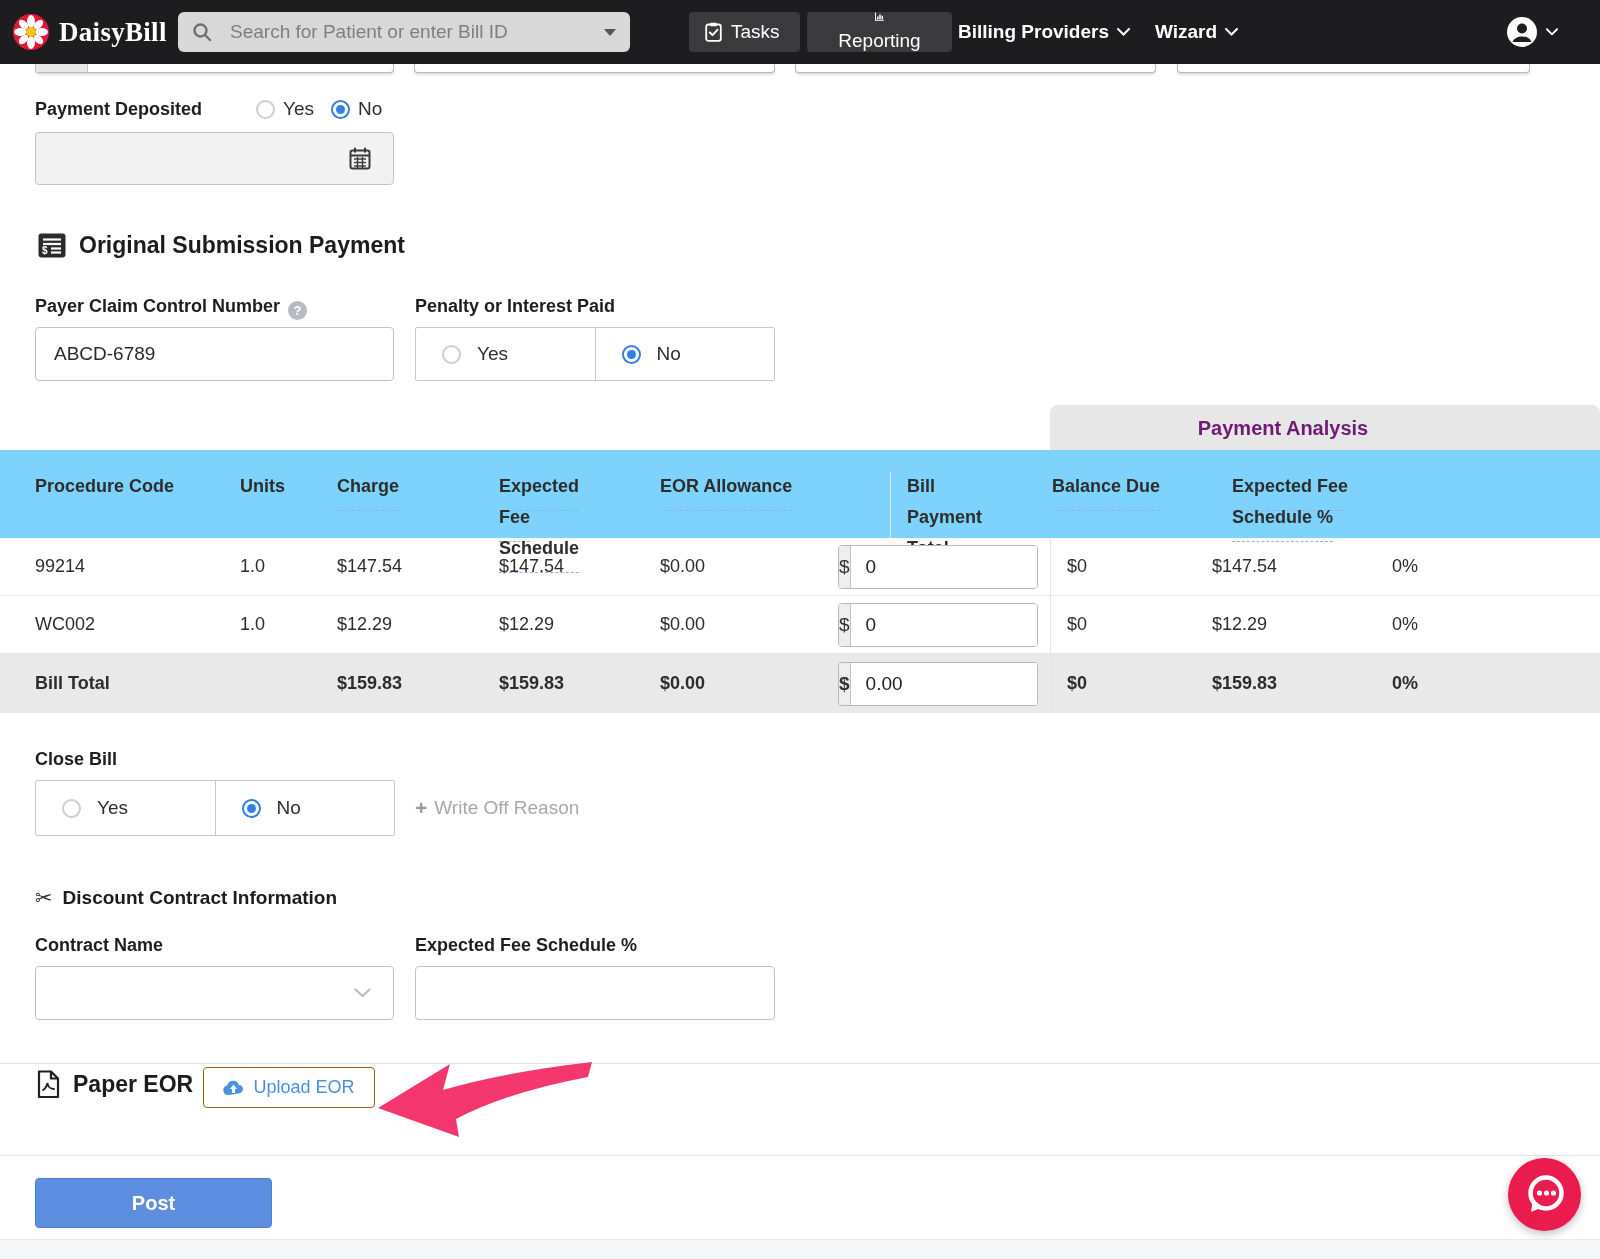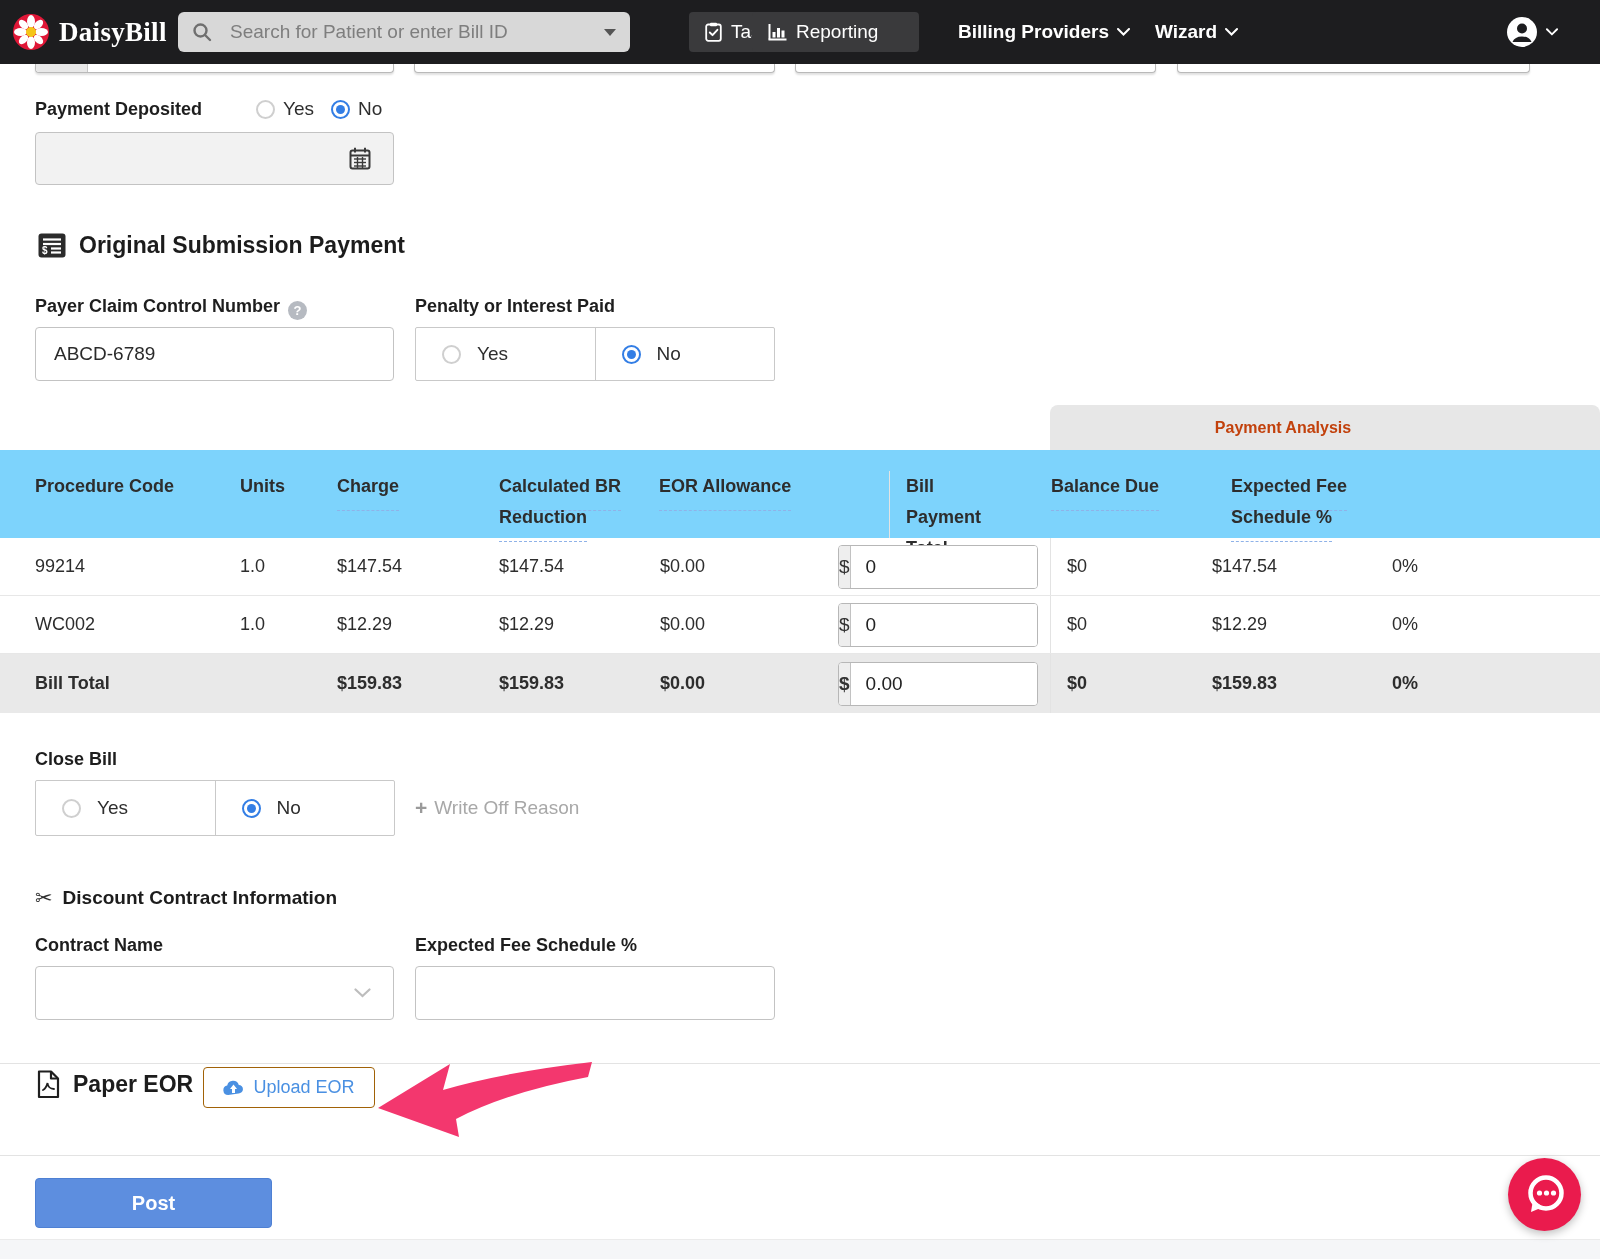--- a/index.html
+++ b/index.html
@@ -33,21 +33,21 @@
   .radio-box { position:absolute; background:#fff; border:1px solid #c9c9c9; border-radius:2px; display:flex; }
   .radio-box .half { flex:1; display:flex; align-items:center; gap:16px; padding-left:26px; cursor:pointer; }
   .radio-box .half + .half { border-left:1px solid #c9c9c9; }
   .tinput { position:absolute; background:#fff; border:1px solid #c3c3c3; border-radius:4px; font-size:19px; color:#2a2a2a; padding:0 18px; font-family:"Liberation Sans", sans-serif; outline:none; }
   .help { display:inline-flex; width:19px; height:19px; border-radius:50%; background:#b6bac1; color:#fff; font-size:13px; font-weight:700; align-items:center; justify-content:center; vertical-align:-3px; margin-left:8px; }
 
   
   .sect-title { position:absolute; display:flex; align-items:center; gap:13px; font-size:23px; font-weight:700; color:#1c1c1c; }
 
   
-  .pa-box { position:absolute; left:1050px; top:405px; width:550px; height:46px; background:#e7e7e7; border-radius:8px 8px 0 0; display:flex; align-items:center; justify-content:center; padding-right:84px; font-size:16px; font-weight:700; color:#c2410c; }
+  .pa-box { position:absolute; left:1050px; top:405px; width:550px; height:46px; background:#e7e7e7; border-radius:8px 8px 0 0; display:flex; align-items:center; justify-content:center; padding-right:84px; font-size:20px; font-weight:700; color:#701a75; }
   .brow { position:absolute; left:0; width:1600px; display:flex; align-items:center; padding-left:35px; }
   .brow.head { top:450px; height:88px; background:#7dd3fc; align-items:flex-start; padding-top:21px; font-size:18px; font-weight:700; color:#3c3c3c; line-height:31px; }
   .brow.r1 { top:538px; height:58px; border-bottom:1px solid #e7e7e7; }
   .brow.r2 { top:596px; height:58px; border-bottom:1px solid #e7e7e7; }
   .brow.rt { top:654px; height:59px; background:#e9e9e9; font-weight:700; }
   .brow .cell { font-size:18px; color:#2d2d2d; }
   .c1{width:205px}.c2{width:97px}.c3{width:162px}.c4{width:161px}.c5{width:160px}.c6{width:230px}
   .c7{width:162px; padding-left:16px; border-left:1px solid #e3e3e3; align-self:stretch; display:flex; align-items:center;}
   .brow.head .c7{align-items:flex-start;}
   .c8{width:180px}.c9{width:208px}
@@ -116,21 +116,21 @@
 
     <button class="navbtn" style="left:653px; width:111px;margin-left:36px;">
       <svg width="17" height="20" viewBox="0 0 17 20">
         <rect x="1.2" y="2.5" width="14.6" height="16.3" rx="2" fill="none" stroke="#fff" stroke-width="1.8"></rect>
         <rect x="5" y="0.8" width="7" height="3.4" rx="1" fill="#fff"></rect>
         <polyline points="4.8,10.5 7.5,13.2 12.4,7.8" fill="none" stroke="#fff" stroke-width="1.9" stroke-linecap="round" stroke-linejoin="round"></polyline>
       </svg>
       <span>Tasks</span>
     </button>
 
-    <button class="navbtn" style="left:752px; width:167px;">
+    <button class="navbtn" style="left:807px; width:145px;flex-direction:column;">
       <svg width="19" height="18" viewBox="0 0 19 18">
         <line x1="1.5" y1="1" x2="1.5" y2="16.5" stroke="#fff" stroke-width="2"></line>
         <line x1="0.5" y1="16.5" x2="18.5" y2="16.5" stroke="#fff" stroke-width="2"></line>
         <rect x="4.5" y="9" width="3" height="5.5" fill="#fff"></rect>
         <rect x="9" y="5" width="3" height="9.5" fill="#fff"></rect>
         <rect x="13.5" y="7.5" width="3" height="7" fill="#fff"></rect>
       </svg>
       <span>Reporting</span>
     </button>
 
@@ -224,21 +224,21 @@
   </div>
 
   <div class="pa-box">
     <span>Payment Analysis</span>
   </div>
 
   <div class="brow head">
     <div class="cell c1">Procedure Code</div>
     <div class="cell c2">Units</div>
     <div class="cell c3"><span class="u">Charge</span></div>
-    <div class="cell c5"><span class="u">Calculated BR Reduction</span></div>
+    <div class="cell c4"><span class="u">Expected Fee Schedule</span></div>
     <div class="cell c6"><span class="u">EOR Allowance</span></div>
     <div class="cell c7">
         <span class="u">Bill Payment Total</span>
       </div>
     <div class="cell c8"><span class="u">Balance Due</span></div>
     <div class="cell c9"><span class="u">Expected Fee Schedule %</span></div>
   </div>
 
   <div class="brow r1">
     <div class="cell c1">99214</div>

